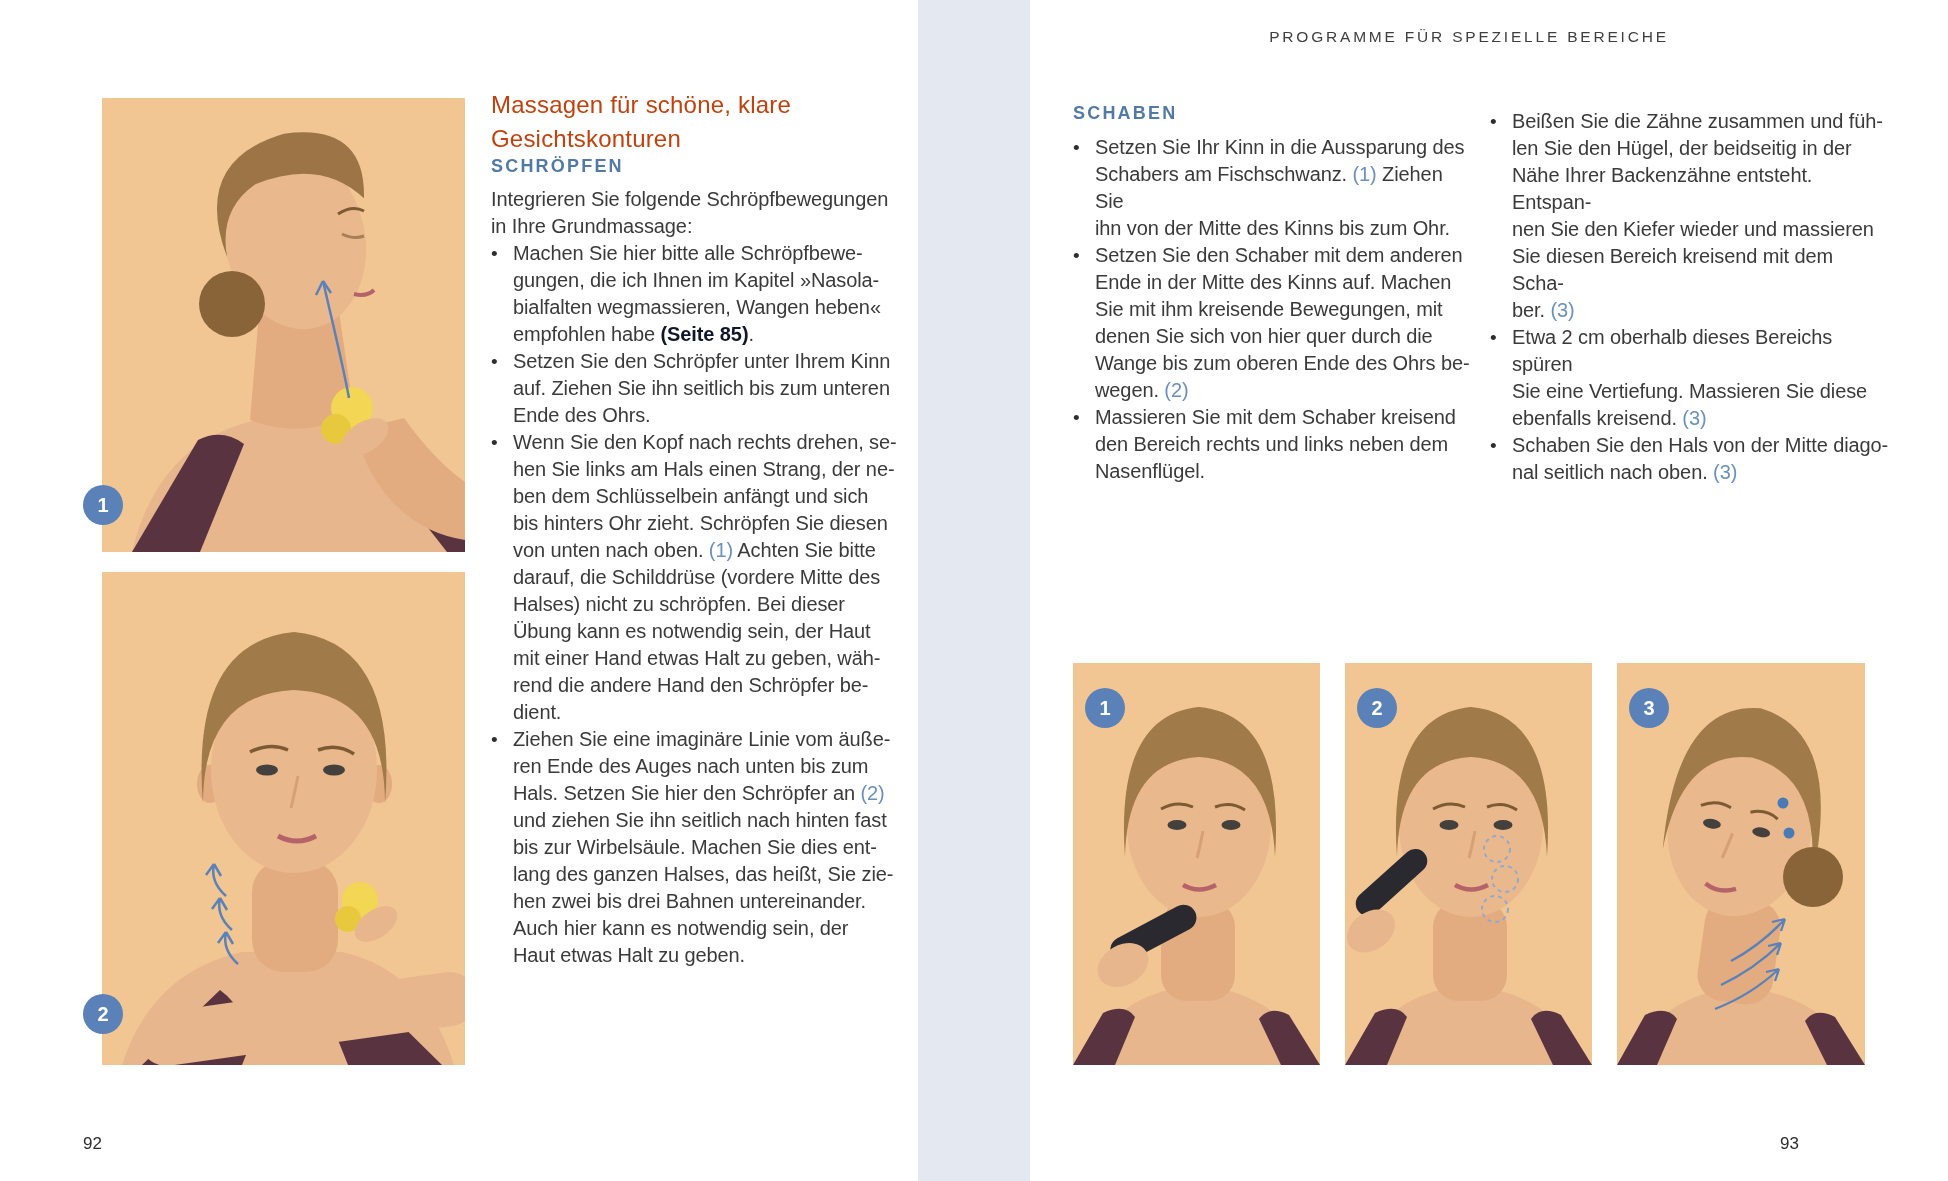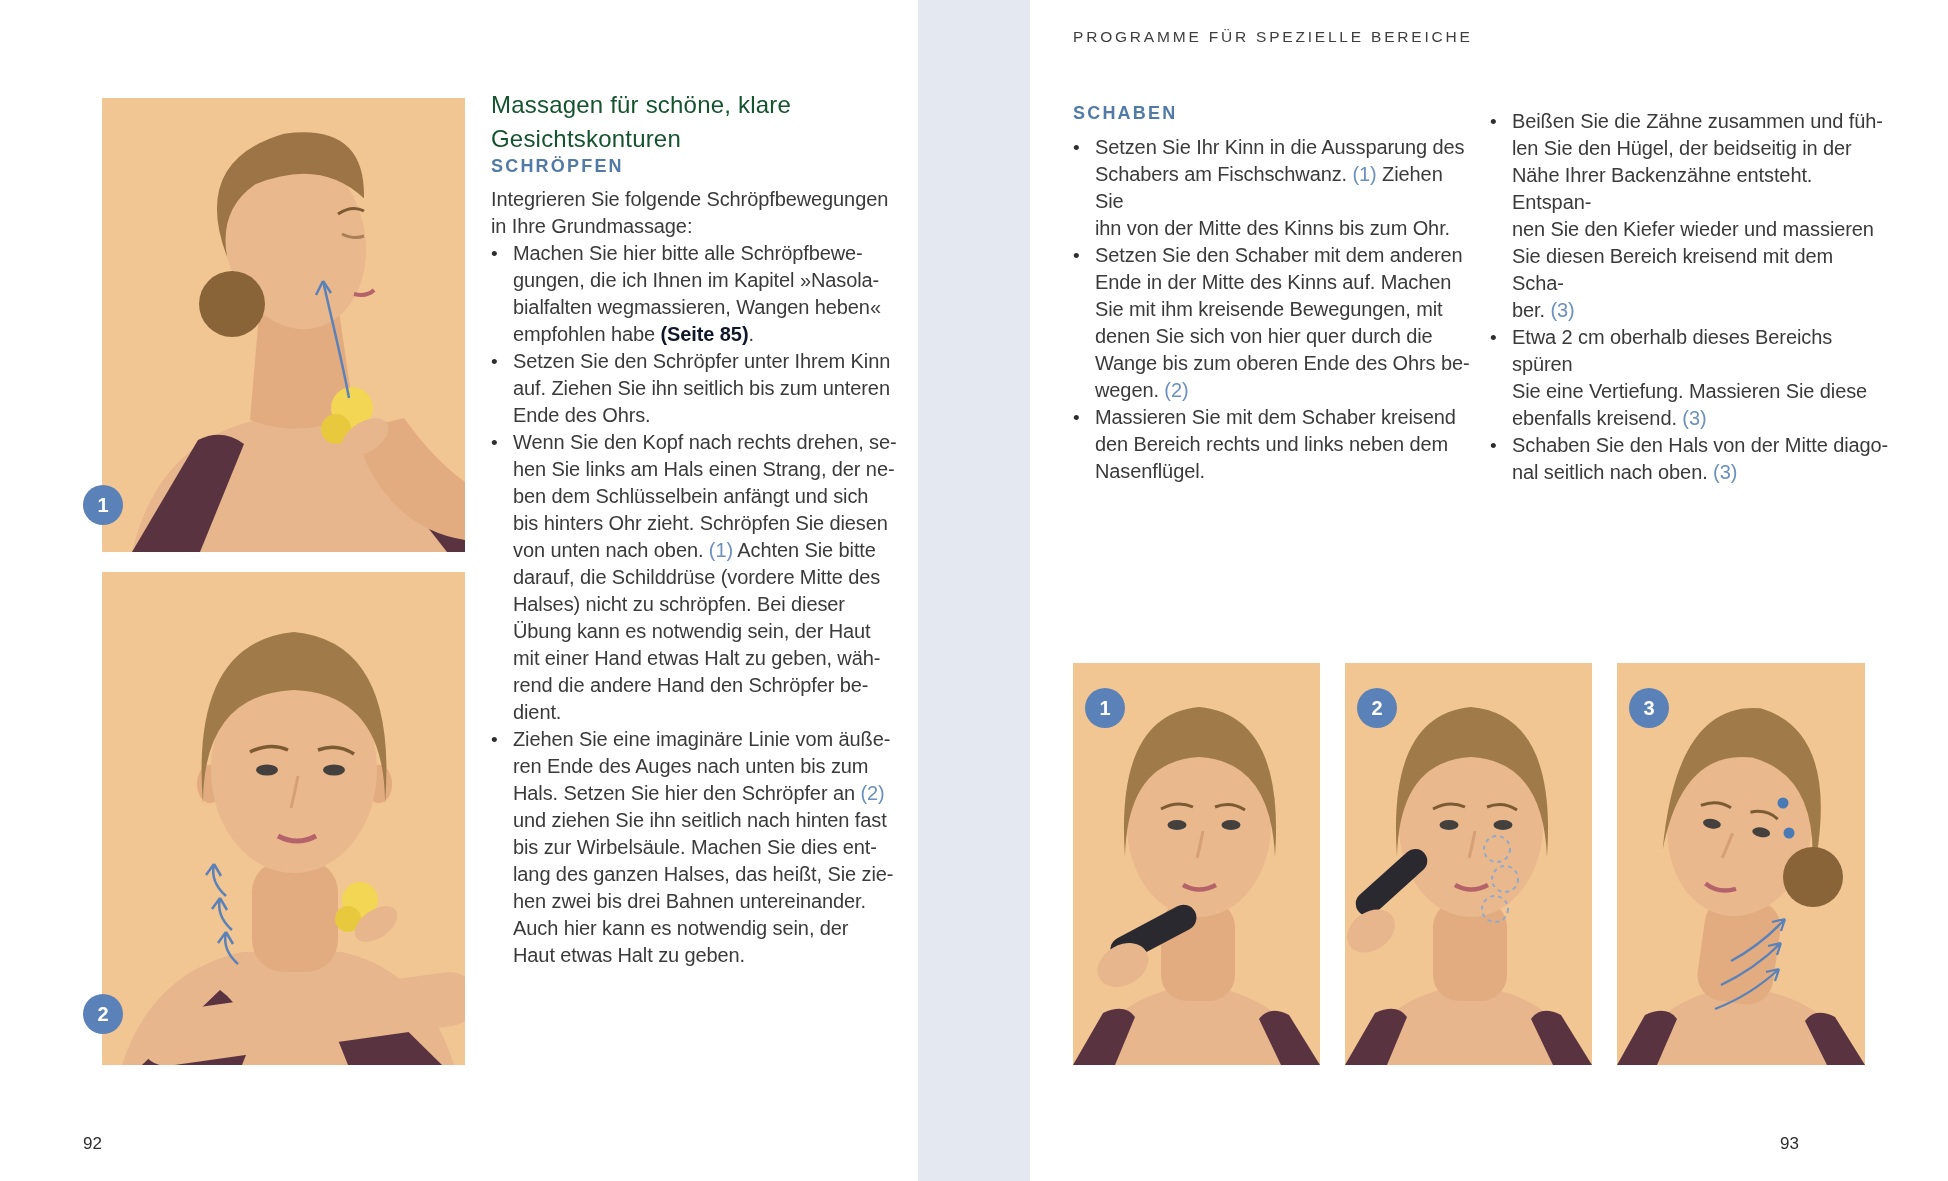--- a/index.html
+++ b/index.html
@@ -4,23 +4,23 @@
 <style>
   html,body{margin:0;padding:0;background:#ffffff;}
   #canvas{position:relative;width:1948px;height:1181px;background:#ffffff;overflow:hidden;
           font-family:"Liberation Sans","DejaVu Sans",sans-serif;color:#3a3a3a;}
   .abs{position:absolute;}
   .gutter{background:#e4e8f1;}
   .photo{overflow:hidden;background:#f1c693;}
   .photo svg{display:block;width:100%;height:100%;}
   .badge{width:40px;height:40px;border-radius:50%;background:#5b82b8;color:#ffffff;
          font-size:20px;font-weight:bold;line-height:40px;text-align:center;z-index:5;}
-  .page-title{font-size:24px;line-height:34px;color:#14532d;letter-spacing:.2px;}
+  .page-title{font-size:24px;line-height:34px;color:#c2410c;letter-spacing:.2px;}
   .sec-heading{font-size:18px;letter-spacing:2.2px;color:#517aa6;font-weight:bold;}
-  .running-header{font-size:15.5px;letter-spacing:2.8px;color:#3e3e3e;text-align:left;}
+  .running-header{font-size:15.5px;letter-spacing:2.8px;color:#3e3e3e;text-align:center;}
   .body-text{font-size:20px;line-height:27px;color:#3a3a3a;letter-spacing:-.1px;}
   .intro{margin:0 0 0 0;}
   .bullets{display:flex;flex-direction:column;}
   .bullet{display:flex;gap:11px;align-items:flex-start;}
   .bullet .dot{flex:0 0 auto;width:11px;font-size:19px;line-height:28.5px;color:#2e2e2e;}
   .bullet .btxt{flex:1 1 auto;}
   .ref{color:#6b90bd;}
   .bold{font-weight:bold;color:#0f172a;}
   .page-num{font-size:17px;color:#2e2e2e;margin-top:44px;}
 </style>

